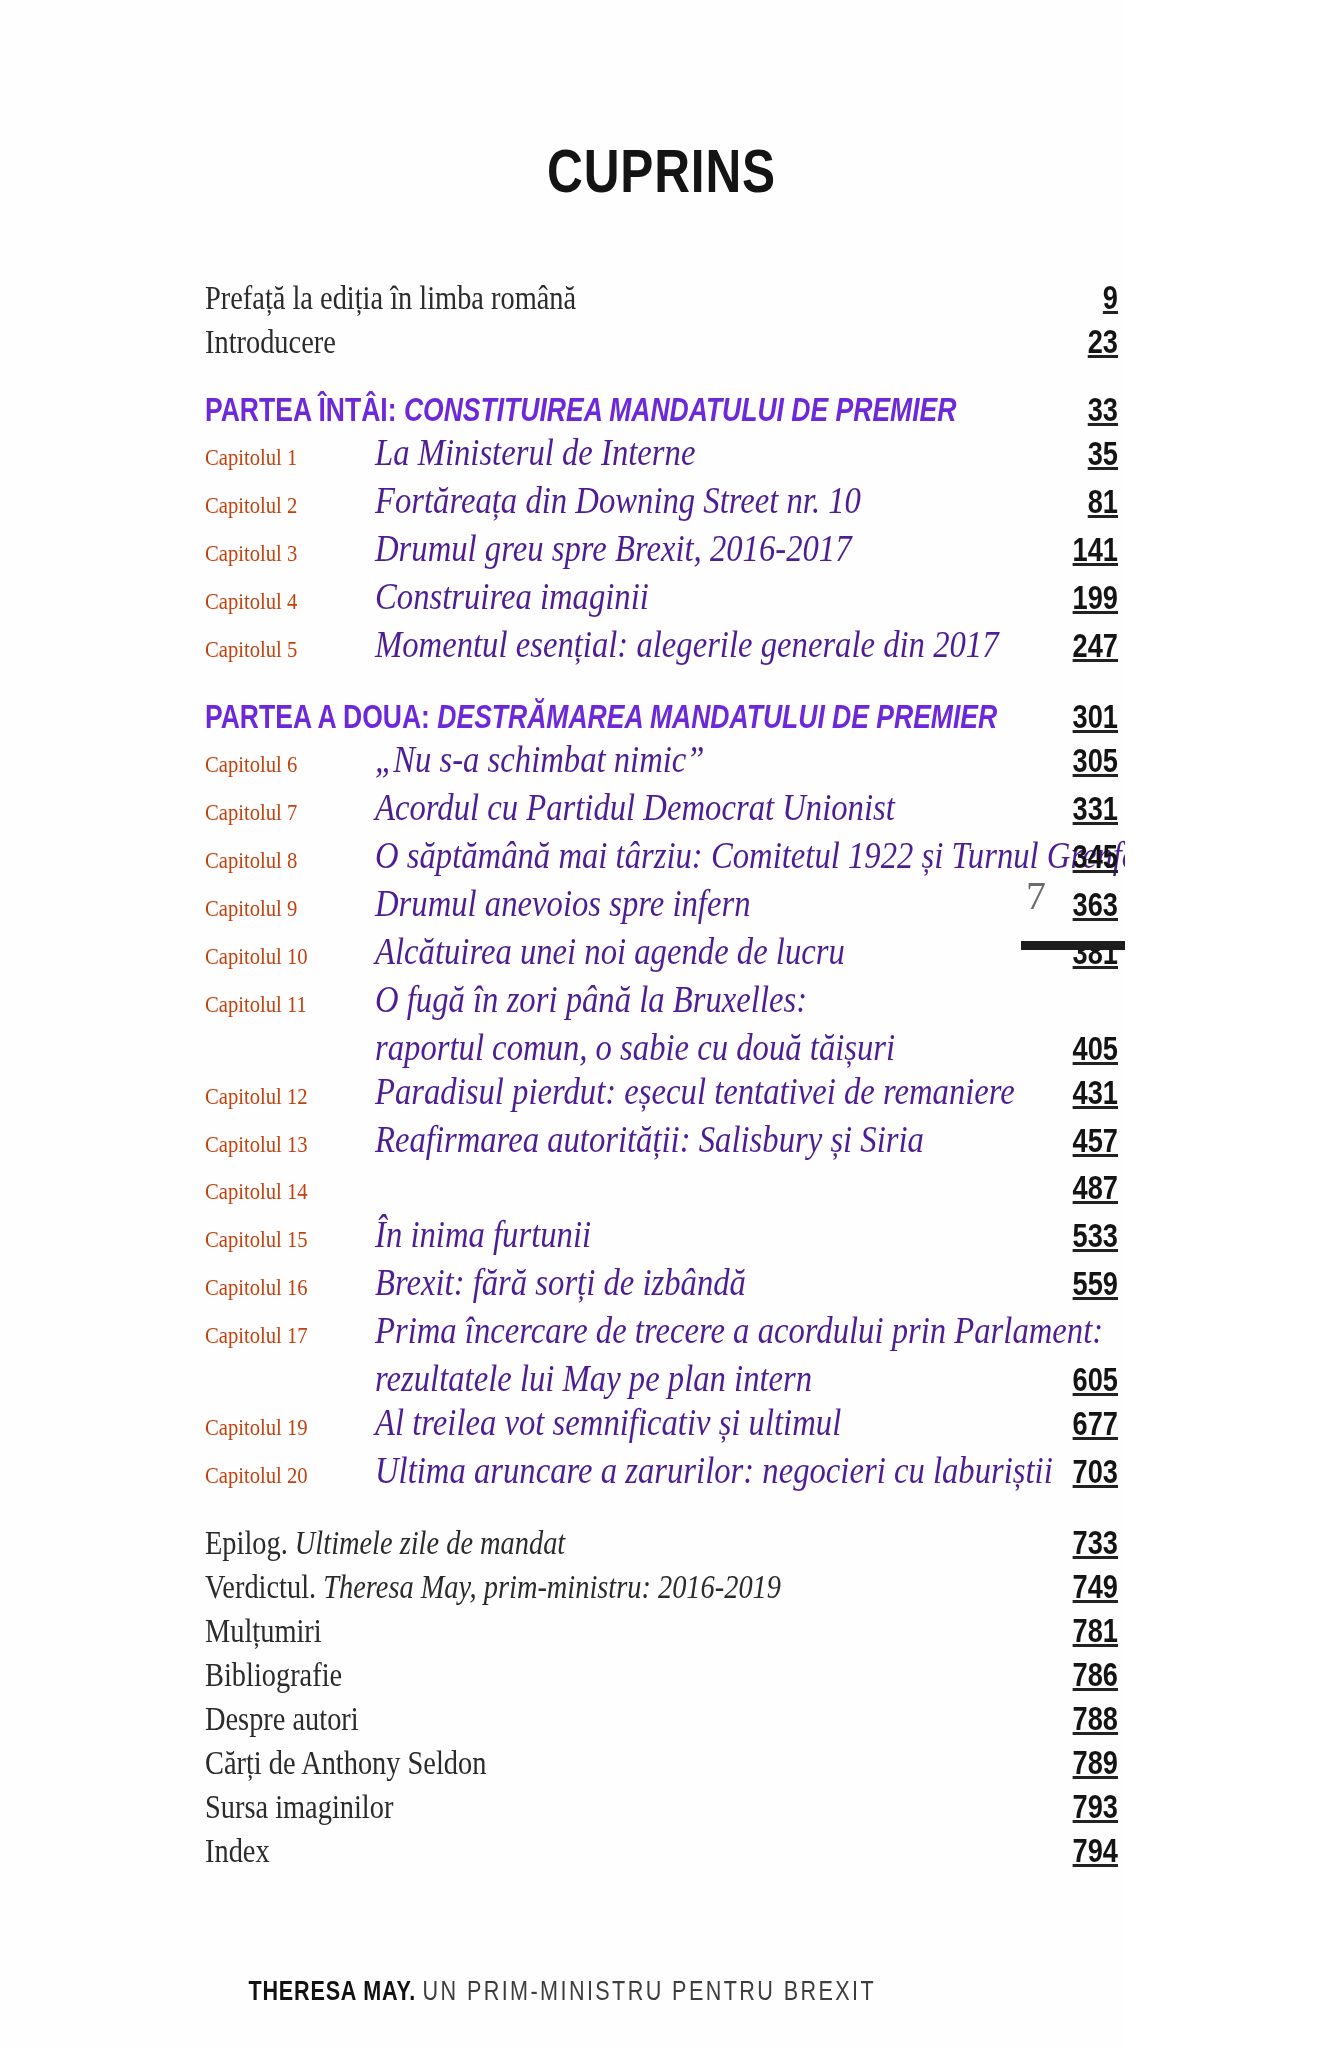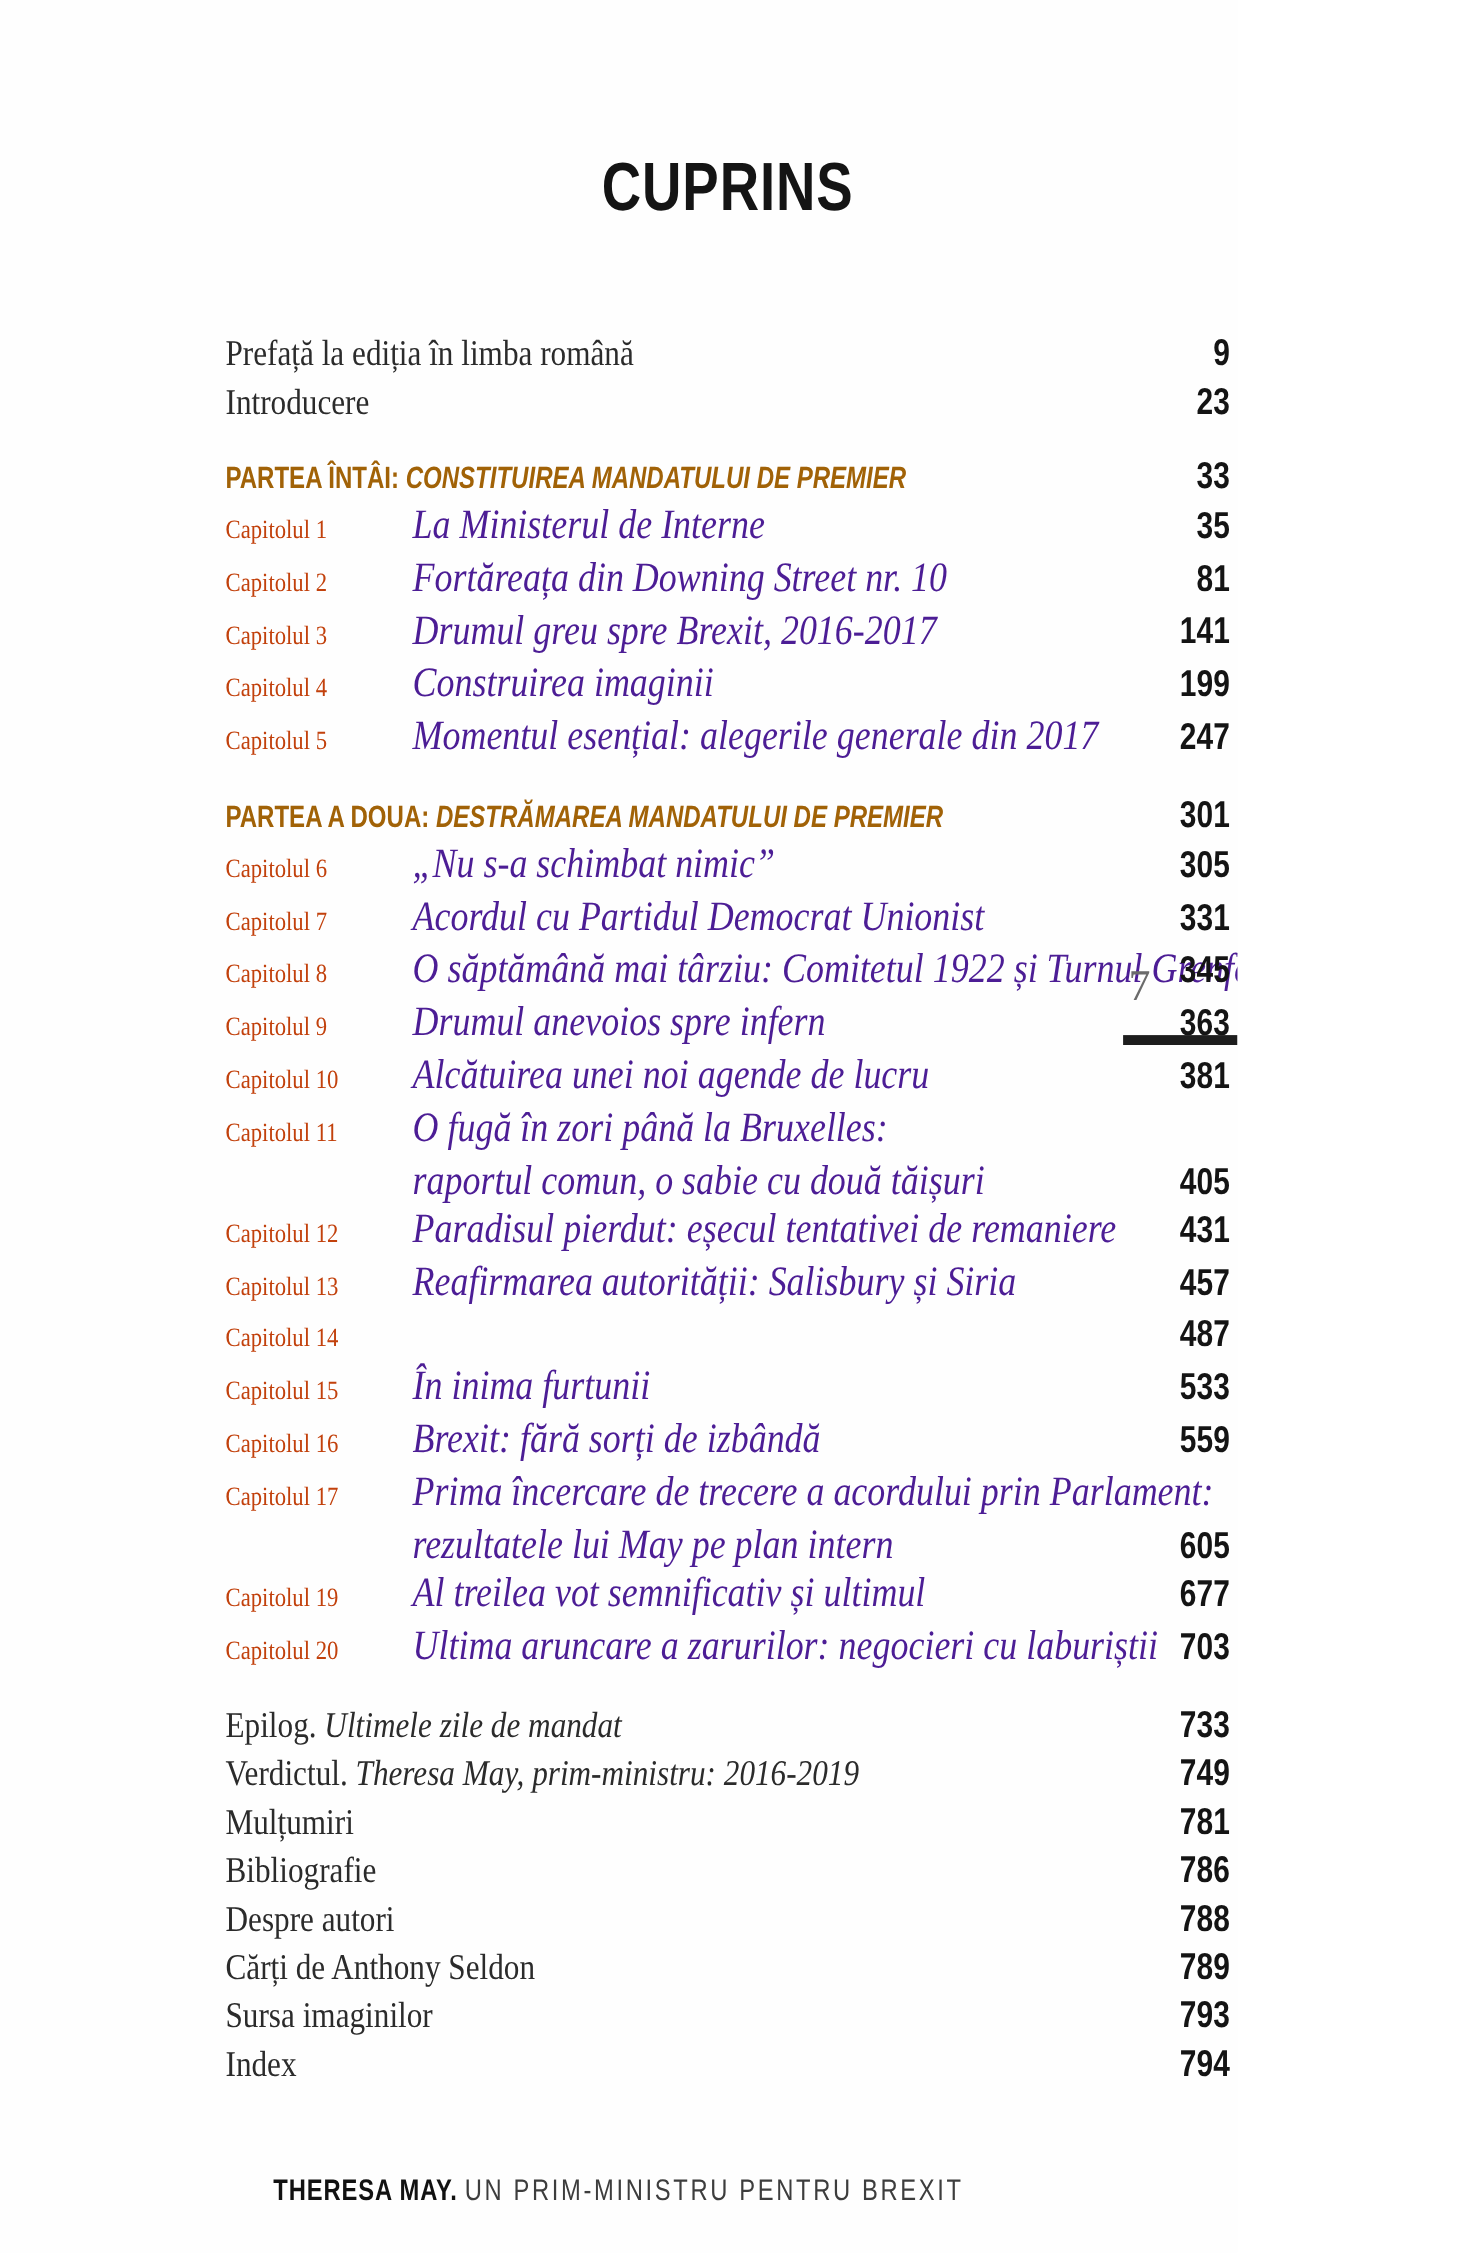--- a/index.html
+++ b/index.html
@@ -19,43 +19,43 @@
     text-align:center;
     font-family:"Liberation Sans", sans-serif;
     font-weight:700;
     font-size:62px;
     line-height:62px;
     letter-spacing:1px;
     color:#141414;
     transform:scaleX(0.80);
   }
 
-  .toc { margin-top:98px; }
+  .toc { margin-top:74px;text-decoration:underline; }
 
   .row { display:flex; align-items:baseline; line-height:43px; }
   .row.part { margin-top:24px; }
   .row.back-start { margin-top:24px; }
   .squeeze {
     display:inline-block;
     transform:scaleX(0.86);
     transform-origin:0 50%;
     white-space:nowrap;
   }
   .italic { font-style:italic; }
 
   .chap-label { flex:0 0 170px; font-size:24px; color:#c2410c; }
   .chap-title { flex:1 1 auto; min-width:0; font-size:38px; color:#4c1d95; }
   .left-text  { flex:1 1 auto; min-width:0; font-size:33px; color:#2b2b2b; }
 
   .part-text {
     flex:1 1 auto; min-width:0;
     font-family:"Liberation Sans", sans-serif;
     font-weight:700;
-    font-size:28px;
-    color:#a16207;
+    font-size:34px;
+    color:#6d28d9;
   }
   .part-text .squeeze { transform:scaleX(0.78); }
   .part-title { font-style:italic; }
 
   .num {
     flex:0 0 auto;
     margin-left:auto;
     min-width:70px;
     text-align:right;
     font-family:"Liberation Sans", sans-serif;

